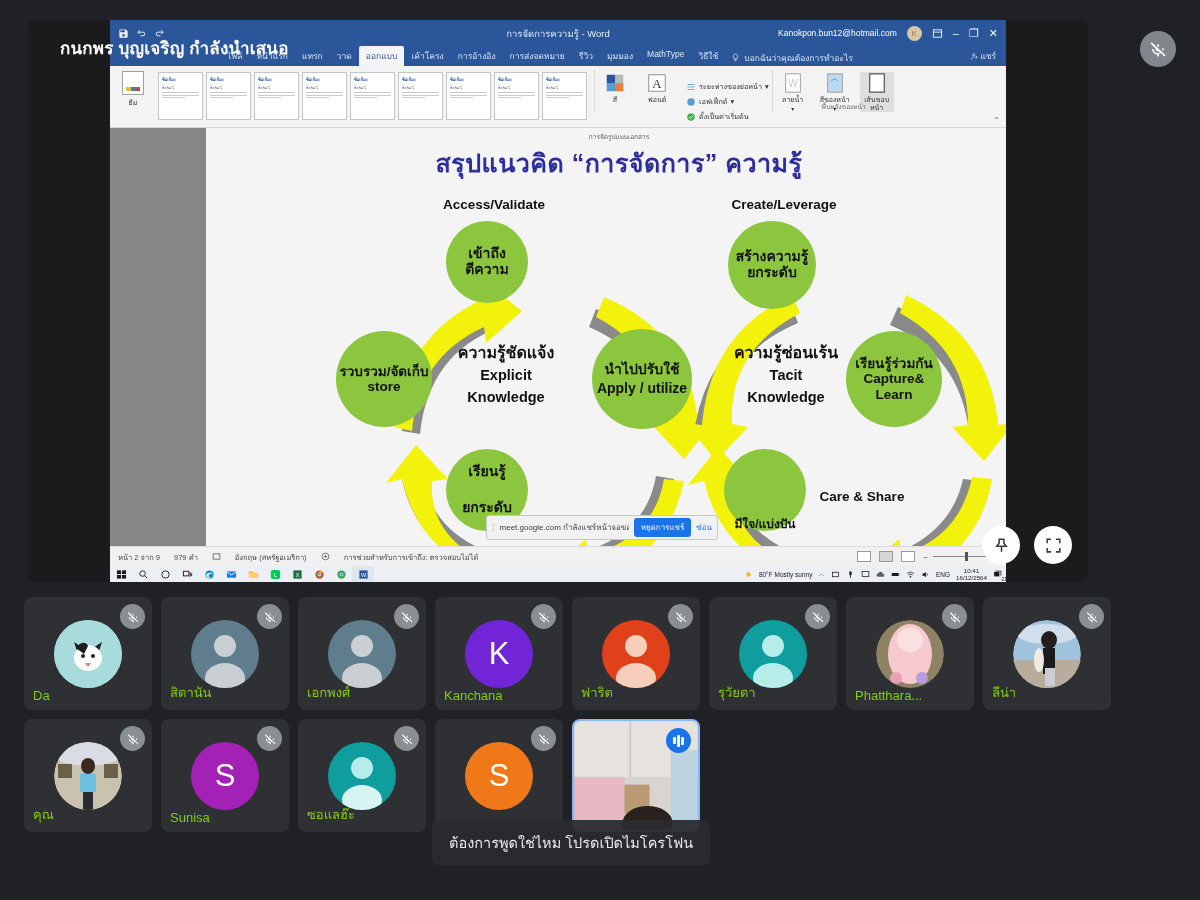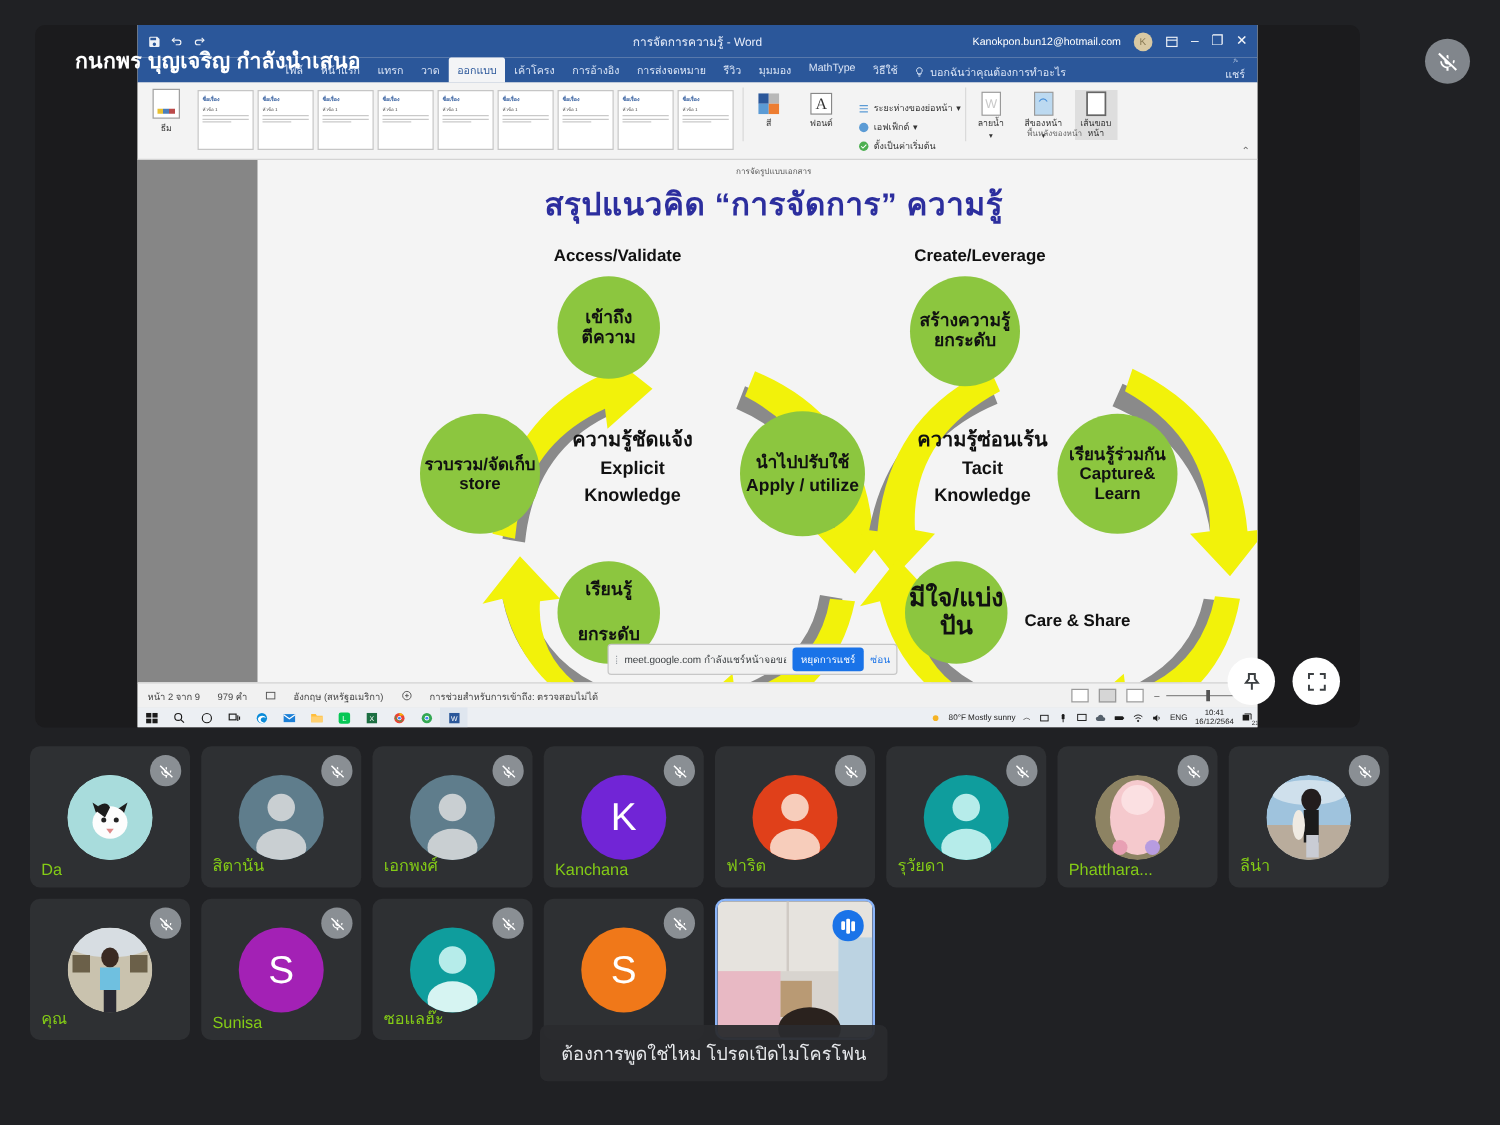--- a/index.html
+++ b/index.html
@@ -60,21 +60,21 @@
   .wbtn { font-size: 11px; line-height: 1; opacity: .95; cursor: default; }
 
   
   .ribbon-tabs {
     height: 20px; background: #2b579a; display: flex; align-items: stretch;
     font-size: 8.5px; color: #dce6f7; padding-left: 110px; position: relative;
   }
   .rtab { padding: 3px 7px 0; white-space: nowrap; }
   .rtab.active { background: #f3f4f6; color: #2b579a; border-radius: 2px 2px 0 0; }
   .tell-me { display: flex; align-items: center; gap: 4px; padding: 3px 6px 0; }
-  .tb-share { margin-left: auto; display: flex; align-items: center; gap: 1px; padding-right: 10px; font-size: 8.5px; flex-direction: column; }
+  .tb-share { margin-left: auto; display: flex; align-items: center; gap: 1px; padding-right: 10px; font-size: 8.5px; }
 
   
   .ribbon {
     height: 62px; background: #f3f3f3; border-bottom: 1px solid #d4d4d4;
     display: flex; align-items: flex-start; position: relative;
   }
   .rb-themes { display: flex; align-items: flex-start; padding: 5px 4px 0 8px; }
   .theme-btn {
     width: 30px; display: flex; flex-direction: column; align-items: center;
     font-size: 7px; color: #333; gap: 2px;
@@ -517,21 +517,21 @@
               <span>ยกระดับ</span>
             </div>
             <div class="circ" style="left:522px; top:30px; width:88px; height:88px; font-size:14px;">
               <span>สร้างความรู้</span>
               <span>ยกระดับ</span>
             </div>
             <div class="circ" style="left:640px; top:140px; width:96px; height:96px; font-size:13.5px;">
               <span>เรียนรู้ร่วมกัน</span>
               <span>Capture&amp; Learn</span>
             </div>
-            <div class="circ" style="left:518px; top:258px; width:82px; height:82px; font-size:20px;">
+            <div class="circ" style="left:518px; top:258px; width:82px; height:82px; font-size:12px;justify-content:flex-end;">
               <span>มีใจ/แบ่งปัน</span>
             </div>
 
             <div class="grouplbl" style="left:210px; top:150px; width:180px;">
               <div class="th">ความรู้ชัดแจ้ง</div>
               <div class="en">Explicit</div>
               <div class="en">Knowledge</div>
             </div>
             <div class="grouplbl" style="left:490px; top:150px; width:180px;">
               <div class="th">ความรู้ซ่อนเร้น</div>

